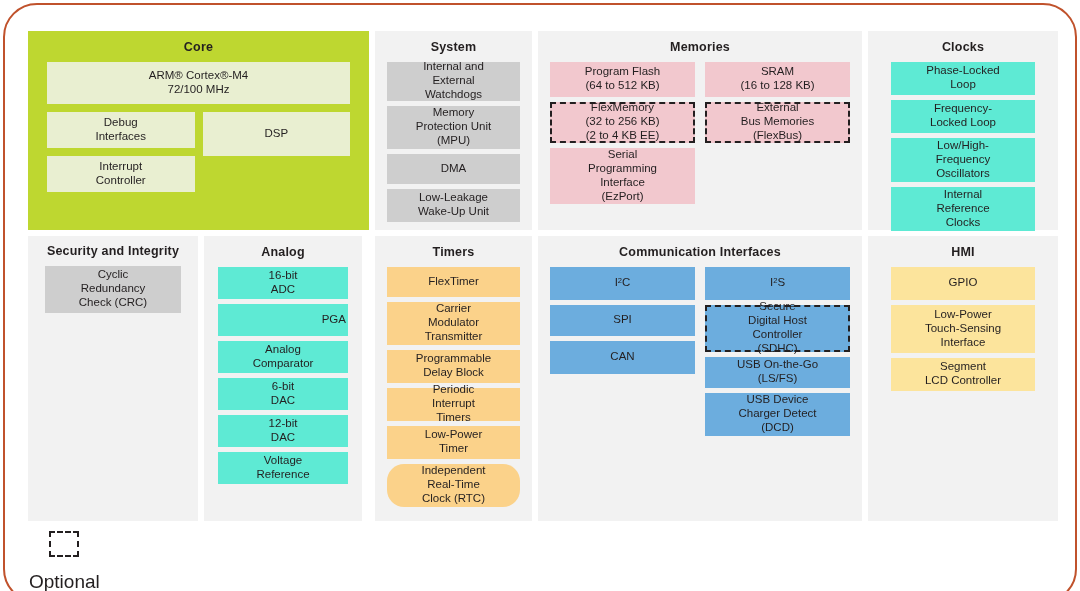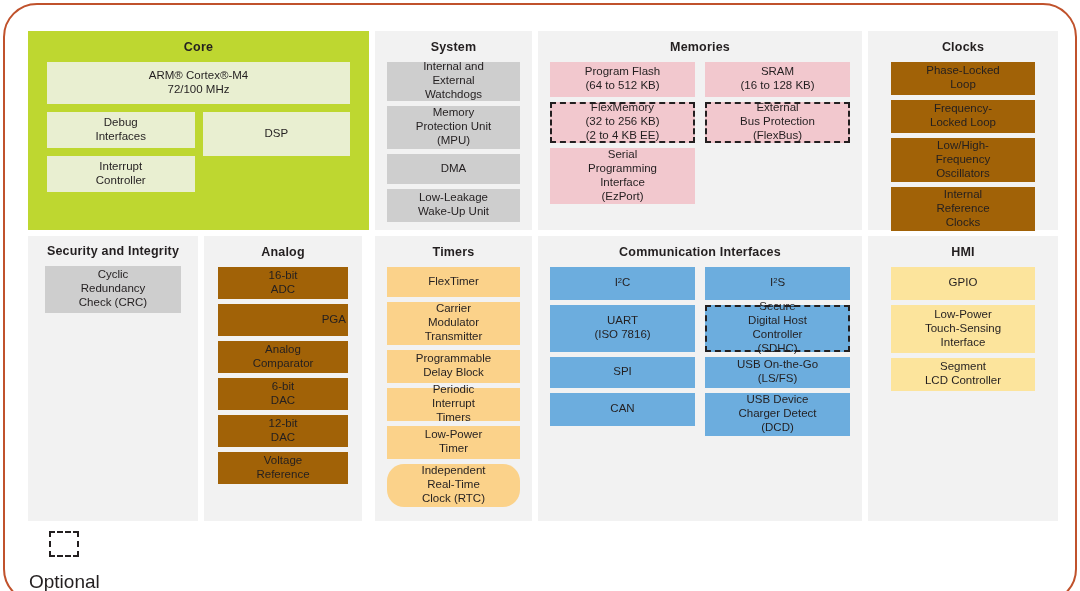--- a/index.html
+++ b/index.html
@@ -74,21 +74,21 @@
     line-height: 1.21;
     color: #231F20;
     margin-bottom: 5px;
     padding: 3px 2px;
   }
   .blk span { display: block; }
 
   .c-lightgreen { background: #E9EFD1; }
   .c-gray       { background: #CECECE; }
   .c-pink       { background: #F2C8CE; }
-  .c-orange     { background: #a16207; }
+  .c-orange     { background: #5eead4; }
   .c-lightor    { background: #FBD28A; }
   .c-blue       { background: #6CADDE; }
   .c-yellow     { background: #FCE49C; }
 
   .dashed {
     border: 2px dashed #231F20;
     padding: 1px 0;
   }
 
   .col2 { display: flex; gap: 10px; }
@@ -224,21 +224,21 @@
           <div>
             <div class="blk c-pink" style="height:35px;">
               <div>
                 <span>SRAM</span>
                 <span>(16 to 128 KB)</span>
               </div>
             </div>
             <div class="blk c-pink dashed" style="height:41px;">
               <div>
                 <span>External</span>
-                <span>Bus Protection</span>
+                <span>Bus Memories</span>
                 <span>(FlexBus)</span>
               </div>
             </div>
           </div>
         </div>
       </div>
     </div>
 
     <div class="panel" style="left:840px; top:0px; width:190px; height:199px;">
       <div class="panel-title">Clocks</div>
@@ -376,26 +376,20 @@
     <div class="panel" style="left:510px; top:205px; width:324px; height:285px;">
       <div class="panel-title">Communication Interfaces</div>
       <div class="panel-body" style="padding:0 12px;">
         <div class="col2" style="gap:10px;">
           <div>
             <div class="blk c-blue" style="height:33px;">
               <div>
                 <span>I<sup>2</sup>C</span>
               </div>
             </div>
-            <div class="blk c-blue" style="height:47px;">
-              <div>
-                <span>UART</span>
-                <span>(ISO 7816)</span>
-              </div>
-            </div>
             <div class="blk c-blue" style="height:31px;">
               <div>
                 <span>SPI</span>
               </div>
             </div>
             <div class="blk c-blue" style="height:33px;">
               <div>
                 <span>CAN</span>
               </div>
             </div>

